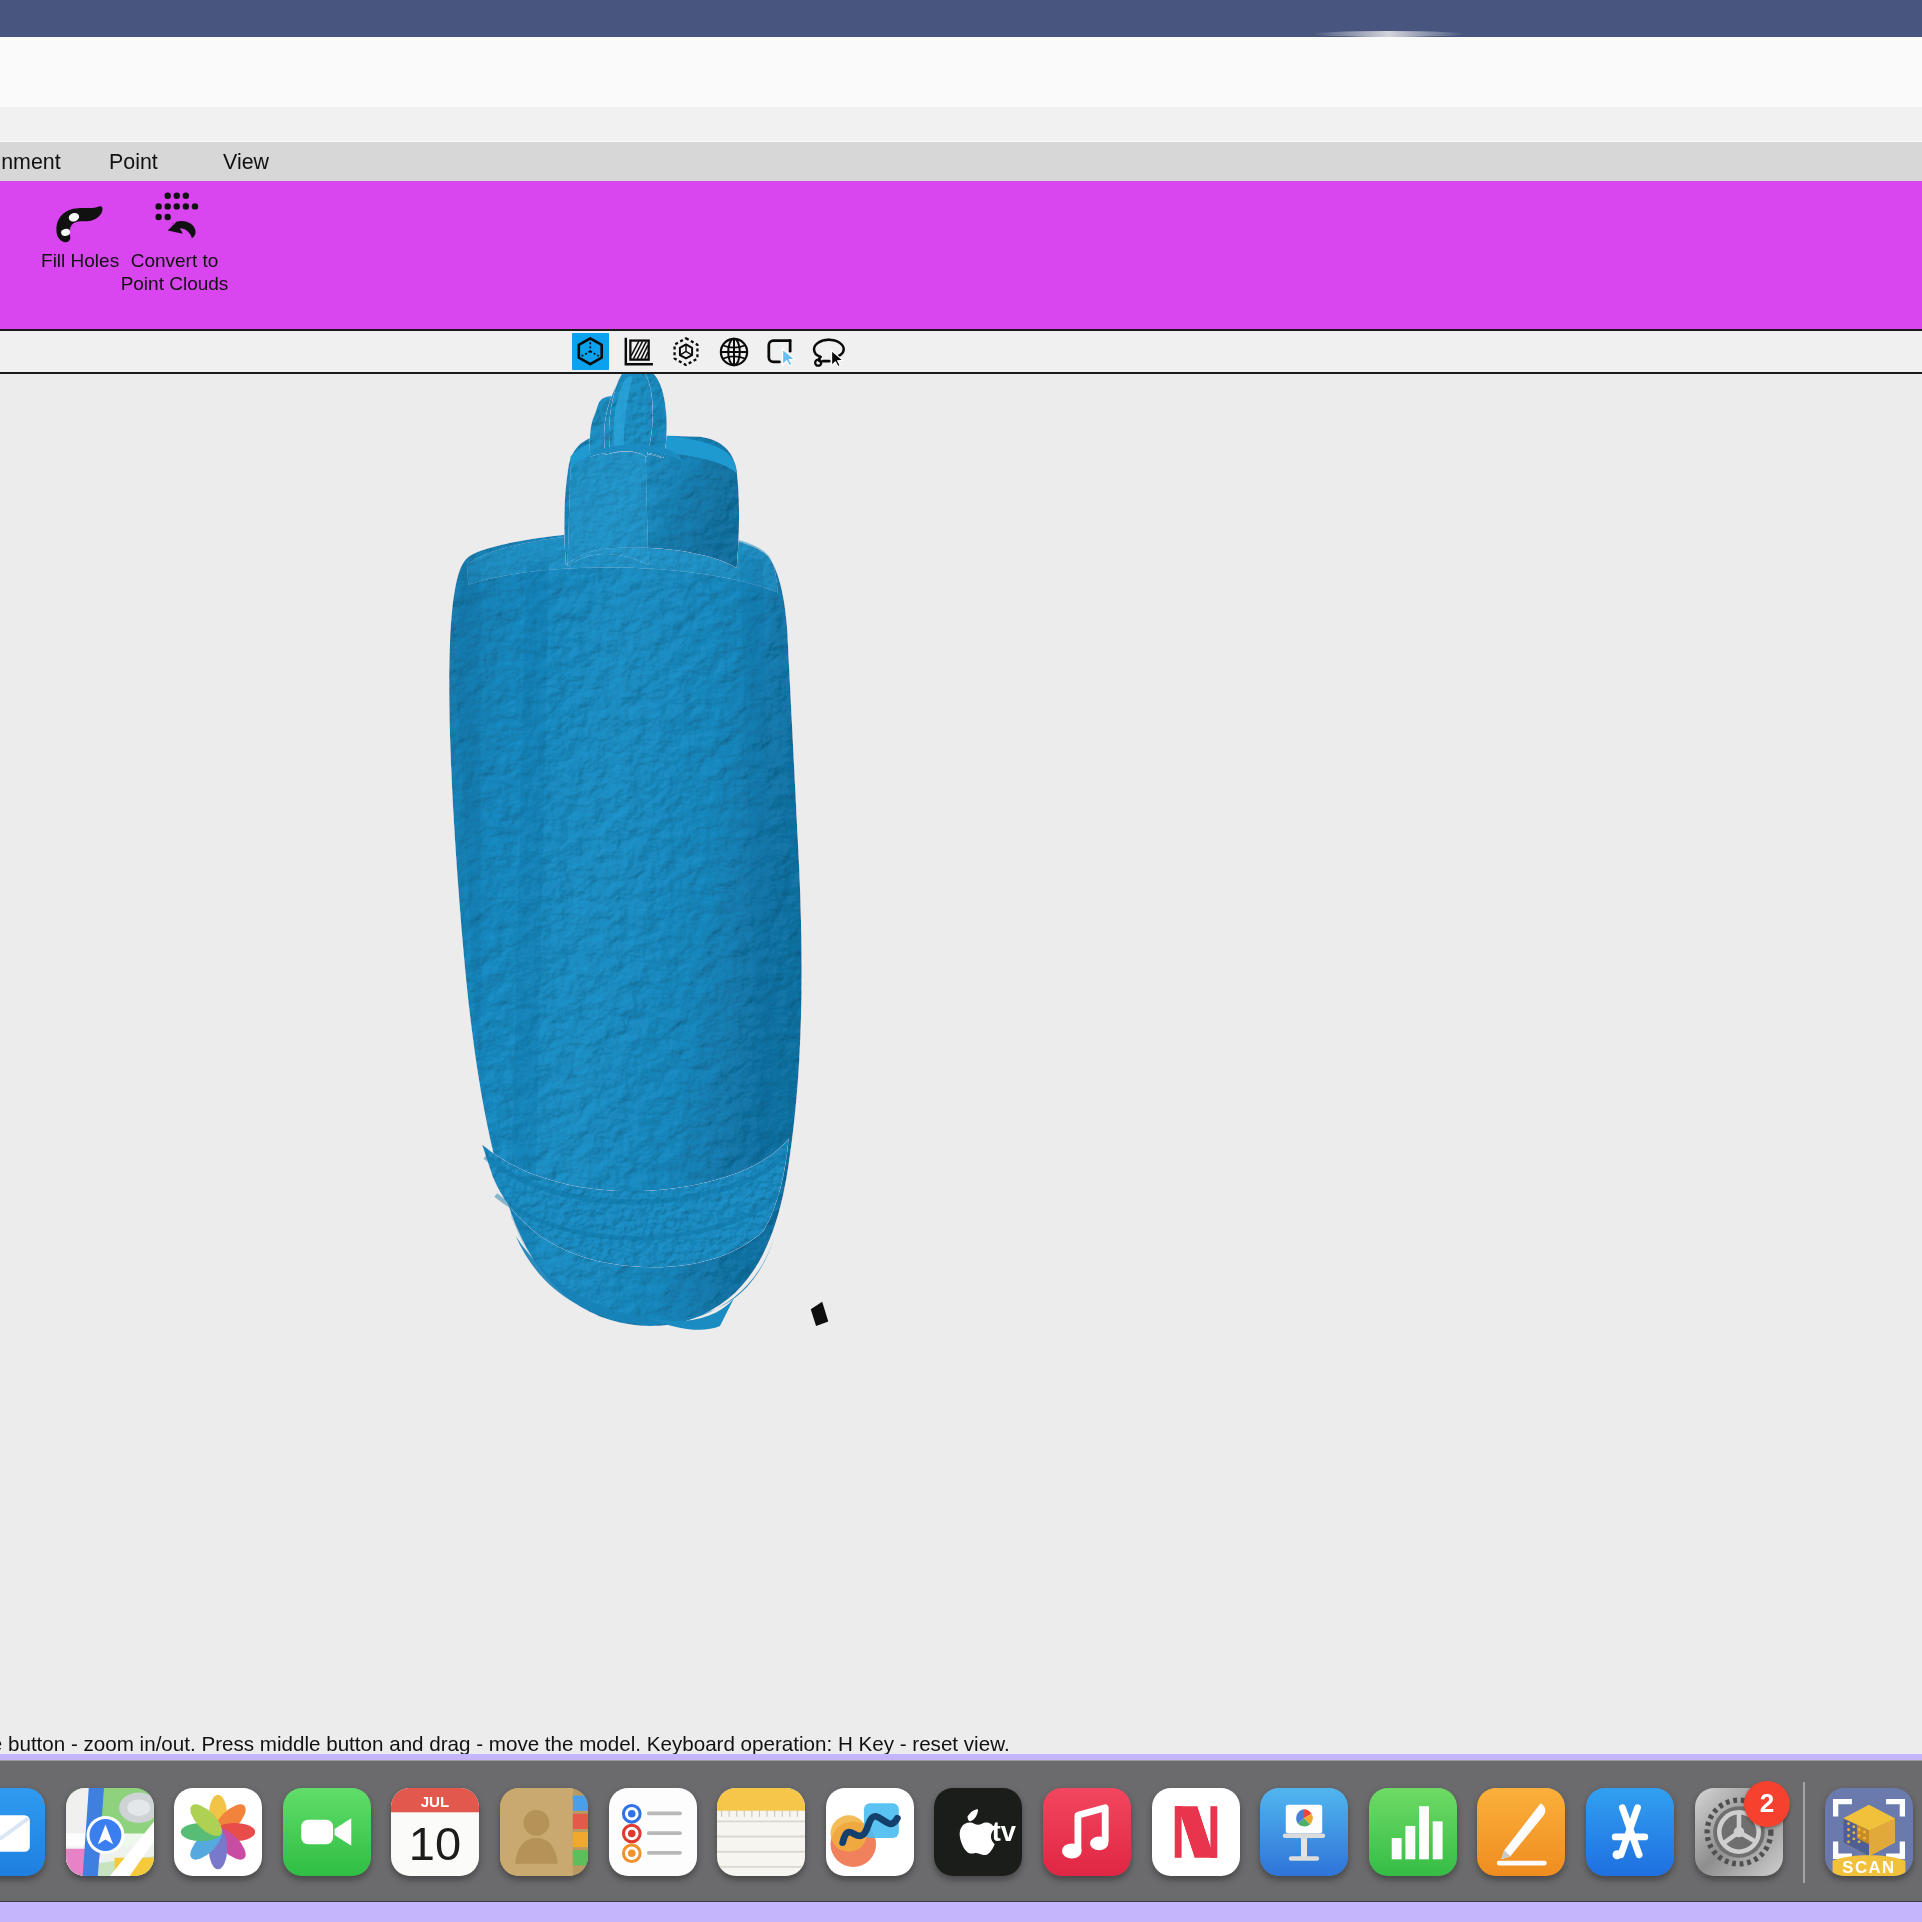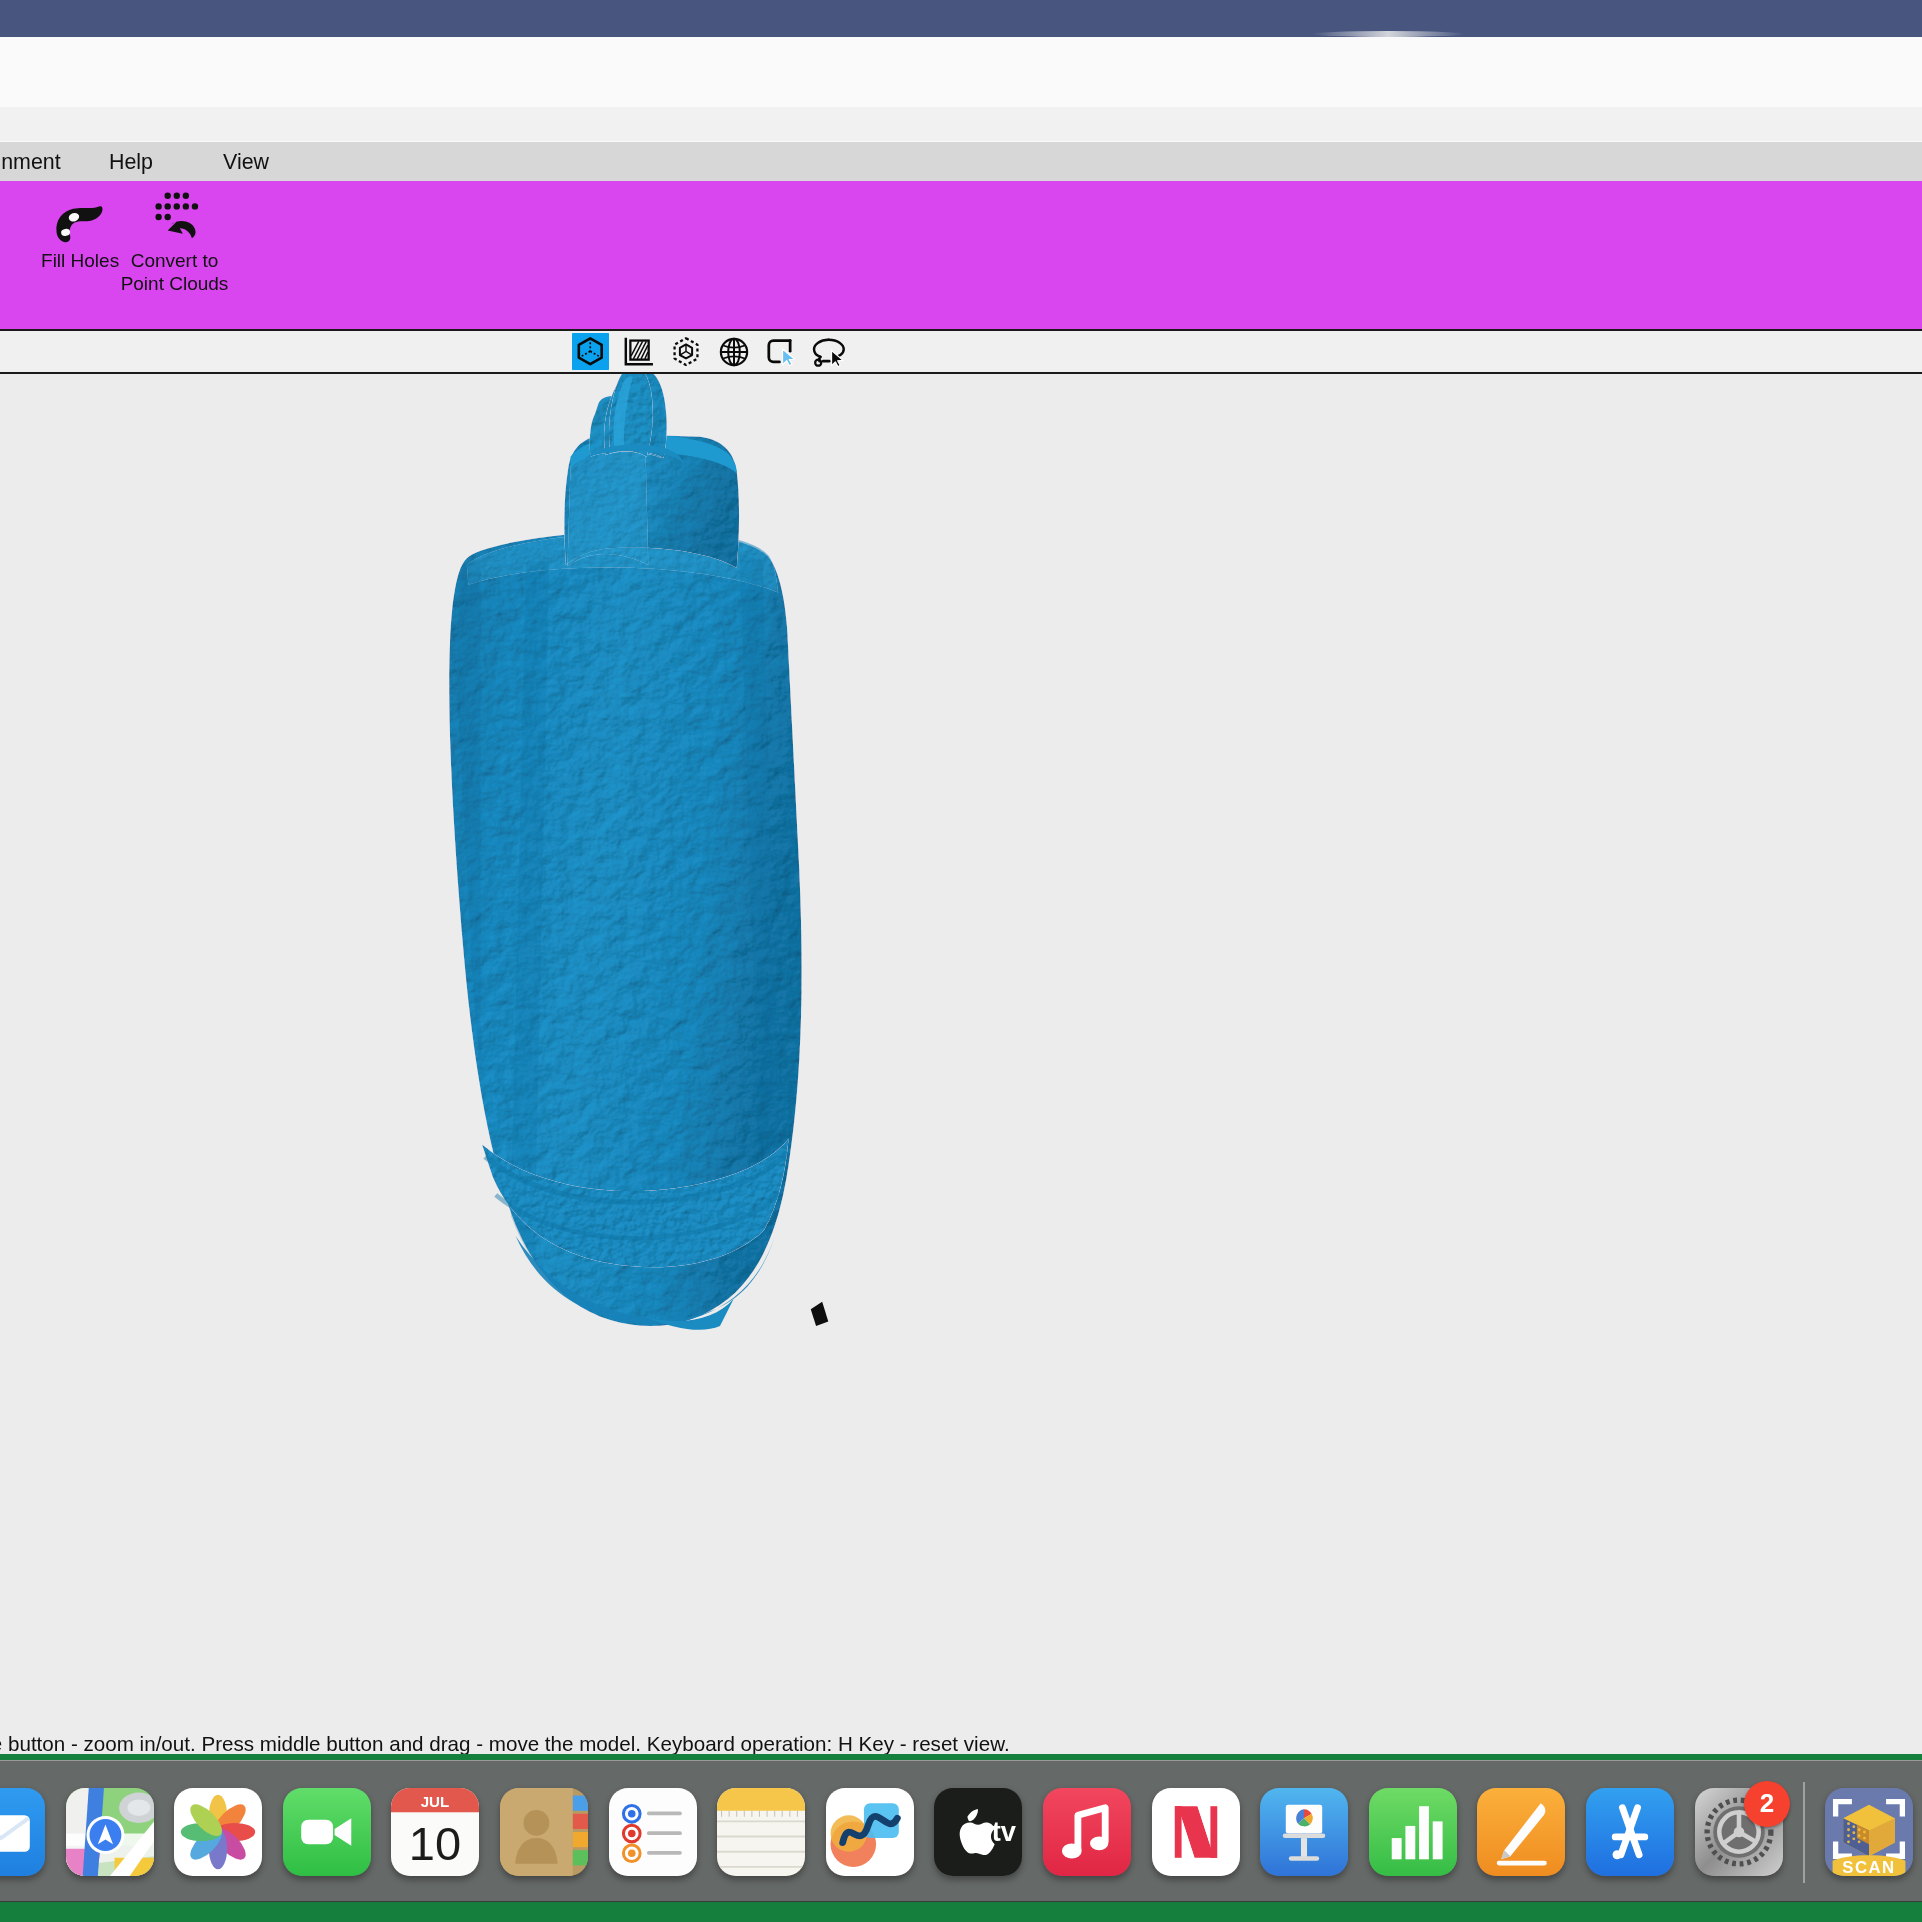--- a/index.html
+++ b/index.html
@@ -108,21 +108,21 @@
   
   #window-foot {
     position:absolute; left:0; top:1728px; width:1922px; height:27px;
     background:#cfcfcf;
     border-bottom:3.1px solid #1a1a1a;
   }
 
   
   #dock {
     position:absolute; left:0; bottom:0; width:1922px; height:168px;
-    background:#15803d;
+    background:#c4b5fd;
   }
   #dock-tray {
     position:absolute; left:0; top:6.1px; width:1922px; height:142px;
     background:rgba(104,104,104,.97);
     border-top:1.5px solid #9a9a9a;
     border-bottom:1.5px solid #3a3a3a;
   }
   #dock-items {
     position:absolute; left:0; top:0; width:1922px; height:142px;
     display:flex; align-items:center; padding-left:0px;
@@ -158,21 +158,21 @@
   <div class="sheen"></div>
 </div>
 
 <div id="app-window">
 
 
   <div id="subband"></div>
 
   <div id="menubar">
     <div class="menu-item" style="left:-10.7px">gnment</div>
-    <div class="menu-item" style="left:109px">Help</div>
+    <div class="menu-item" style="left:109px">Point</div>
     <div class="menu-item" style="left:223px">View</div>
   </div>
 
   <div id="ribbon">
 
     <div class="ribbon-btn" style="left:7.6px">
       <div class="glyph">
         <svg width="56" height="44" viewBox="0 0 74 58">
           <path d="M6 40 C4 24 14 12 28 9 C40 6 52 10 62 6 C66 4 68 8 66 13 C63 20 56 24 49 25
                    C43 26 36 24 30 27 C24 30 22 38 24 45 C25 50 22 54 17 53 C11 52 7 47 6 40 Z" fill="#111"></path>

